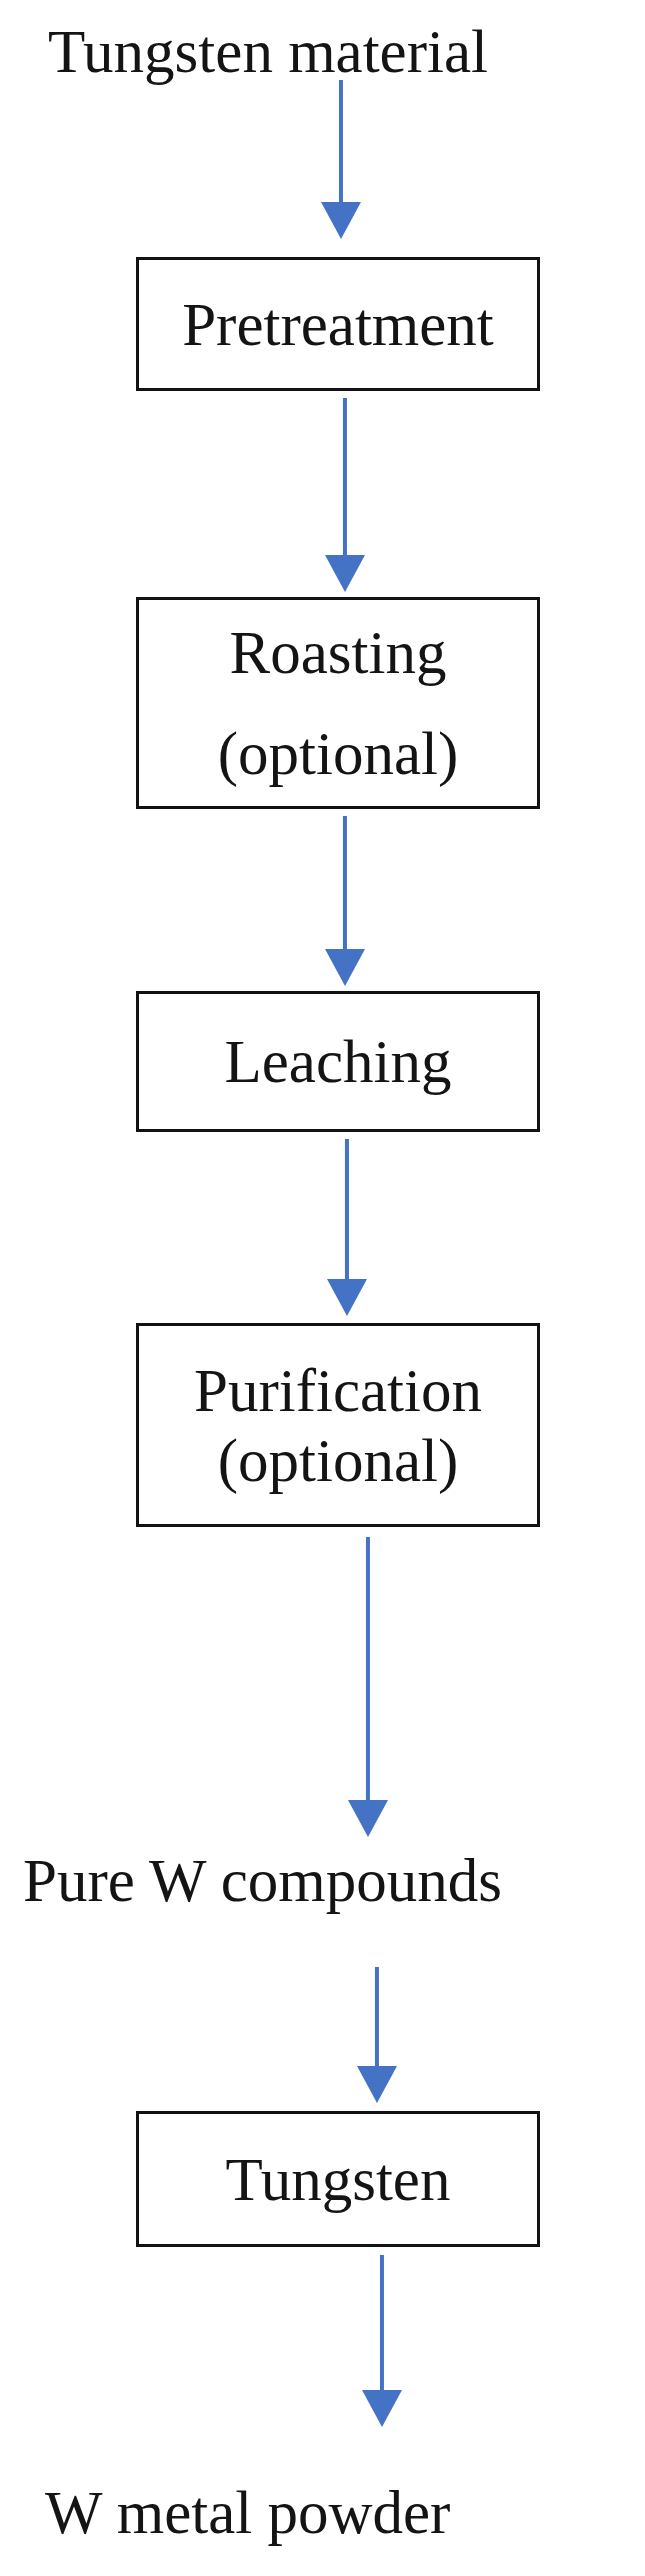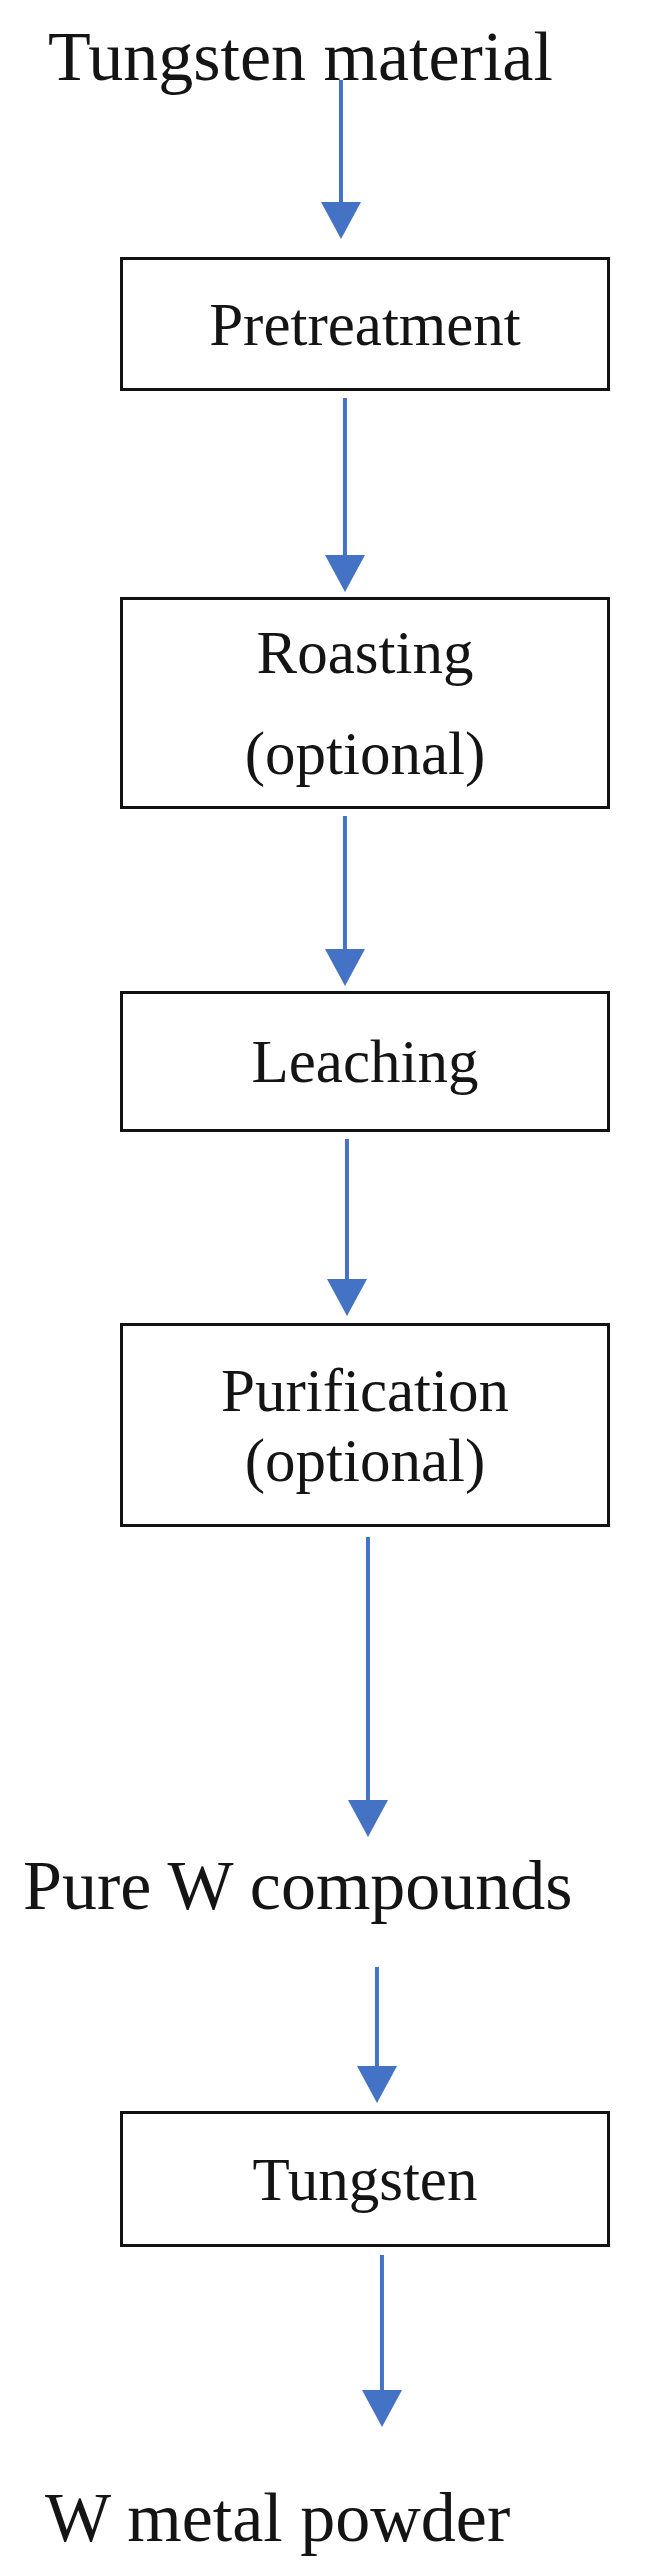--- a/index.html
+++ b/index.html
@@ -13,34 +13,34 @@
     height: 2576px;
     background: var(--bg, #ffffff);
     font-family: "Liberation Serif", "DejaVu Serif", serif;
     color: var(--text, #141414);
     overflow: hidden;
   }
 
   
   .free-label {
     position: absolute;
-    font-size: 70px;
+    font-size: 61px;
     line-height: 1.1;
     white-space: nowrap;
     color: var(--text, #141414);
   }
   #lbl-source  { left: 48px;  top: 17.7px;  }
   #lbl-pure-w  { left: 23px;  top: 1847px; }
   #lbl-w-powder{ left: 45px;  top: 2479px; }
 
   
   .process-box {
     position: absolute;
-    left: 120px;
-    width: 490px;
+    left: 136px;
+    width: 404px;
     box-sizing: border-box;
     border: 3.4px solid var(--border, #121212);
     background: #ffffff;
     display: flex;
     flex-direction: column;
     align-items: center;
     justify-content: center;
     row-gap: 34px;
     font-size: 61px;
     line-height: 1;

